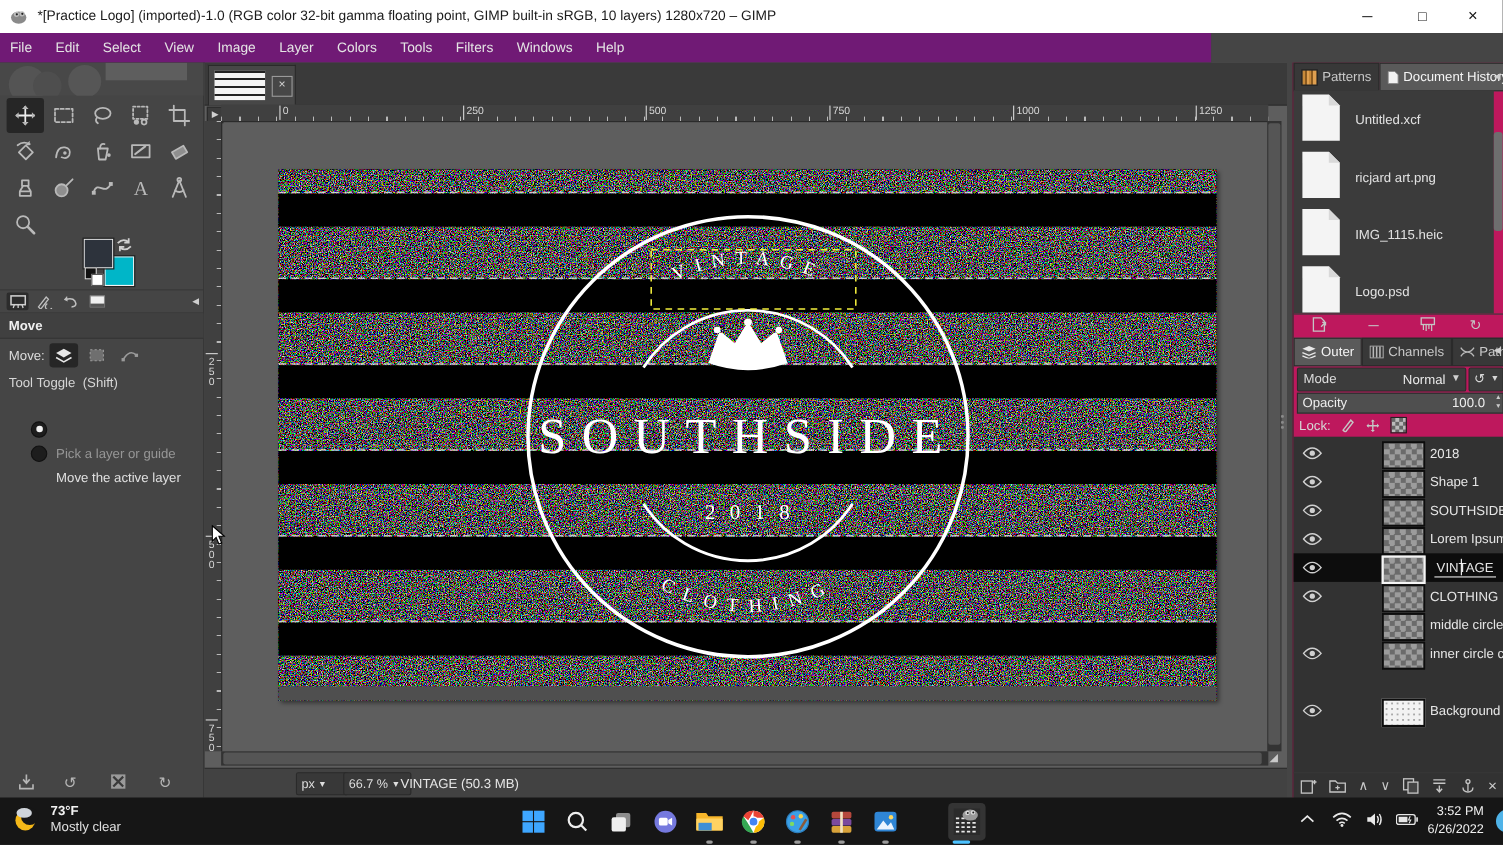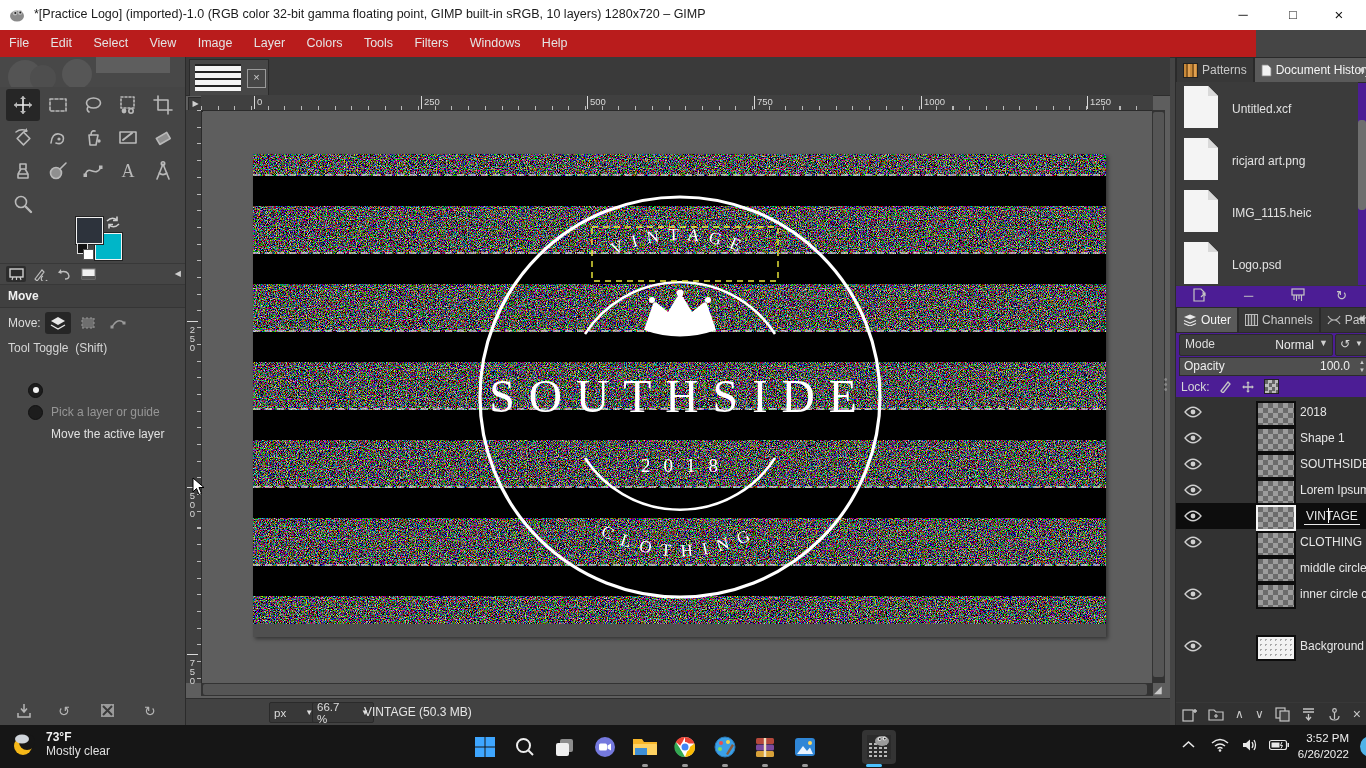--- a/index.html
+++ b/index.html
@@ -4,21 +4,21 @@
 <style>
   html,body{margin:0;padding:0;width:1366px;height:768px;overflow:hidden;
     font-family:"Liberation Sans","DejaVu Sans",sans-serif;font-size:12px;color:#dcdcdc;background:#454545;}
   .abs{position:absolute;}
   svg{display:block;}
   
   #titlebar{left:0;top:0;width:1366px;height:30px;background:#ffffff;color:#1b1b1b;}
   #titlebar .title{position:absolute;left:34px;top:7px;font-size:12.5px;white-space:nowrap;}
   .winbtn{position:absolute;top:0;width:46px;height:30px;text-align:center;line-height:30px;font-size:13px;color:#111;}
   
-  #menubar{left:0;top:30px;width:1256px;height:27px;background:#b91c1c;border-bottom:1px solid #2e2e2e;}
+  #menubar{left:0;top:30px;width:1101px;height:27px;background:#701a75;border-bottom:1px solid #2e2e2e;}
   .menuitem{display:inline-block;padding:6px 9px 0 9px;height:21px;color:#e4e4e4;font-size:12.5px;}
   
   #leftdock{left:0;top:57px;width:185px;height:668px;background:#454545;border-right:1px solid #2b2b2b;}
   #wilberhead{position:absolute;left:0;top:0;width:185px;height:30px;background:#484848;overflow:hidden;}
   #wilberhead .c1{position:absolute;left:8px;top:3px;width:34px;height:34px;border-radius:50%;background:#545454;}
   #wilberhead .c2{position:absolute;left:30px;top:8px;width:26px;height:26px;border-radius:50%;background:#4e4e4e;}
   #wilberhead .c3{position:absolute;left:62px;top:2px;width:30px;height:30px;border-radius:50%;background:#565656;}
   #wilberhead .bar{position:absolute;left:96px;top:0;width:74px;height:16px;background:#5e5e5e;}
   .tgrid{position:absolute;left:6px;top:32px;width:174px;}
   .tcell{position:absolute;width:34px;height:32px;display:flex;align-items:center;justify-content:center;border-radius:3px;}
@@ -66,25 +66,25 @@
   .rvlab{position:absolute;left:1px;font-size:9.5px;color:#d8d8d8;writing-mode:vertical-rl;text-orientation:upright;
      border-top:1px solid #d8d8d8;padding-top:2px;letter-spacing:-2px;}
   #canvasimg{position:absolute;left:67px;top:97px;width:853px;height:483px;background:#000;box-shadow:2px 2px 4px rgba(0,0,0,.45);}
   #vscroll{position:absolute;left:966px;top:53px;width:13px;height:573px;background:#333;}
   #vscroll .thumb{position:absolute;left:1px;top:2px;width:11px;height:565px;background:#555;border-radius:2px;}
   #hscroll{position:absolute;left:15px;top:626px;width:952px;height:13px;background:#333;}
   #hscroll .thumb{position:absolute;left:2px;top:1px;width:944px;height:11px;background:#555;border-radius:2px;}
   #resizegrip{position:absolute;left:968px;top:627px;color:#c9c9c9;font-size:10px;}
   #statusbar{position:absolute;left:0;top:641px;width:984px;height:27px;background:#424242;border-top:1px solid #2e2e2e;}
   .sbox{position:absolute;top:3px;height:19px;background:#383838;border:1px solid #2a2a2a;border-radius:2px;color:#dedede;
-     display:flex;align-items:center;padding:0 4px;gap:19px;font-size:11.5px;}
+     display:flex;align-items:center;padding:0 4px;gap:3px;font-size:11.5px;}
   #statusmsg{position:absolute;left:178px;top:6px;color:#e6e6e6;font-size:12px;}
   #splitgrip{position:absolute;left:978px;top:320px;color:#8a8a8a;font-size:10px;letter-spacing:0;line-height:5px;}
   
-  #rightdock{left:1175px;top:57px;width:191px;height:668px;background:#4c1d95;border-left:1px solid #2b2b2b;}
+  #rightdock{left:1175px;top:57px;width:191px;height:668px;background:#be185d;border-left:1px solid #2b2b2b;}
   .rtabs{position:absolute;left:0;top:0;width:180px;height:25px;display:flex;}
   .rtab{height:24px;display:flex;align-items:center;gap:4px;padding:0 6px;background:#383838;border:1px solid #2a2a2a;color:#c9c9c9;white-space:nowrap;}
   .rtab.active{background:#5a5a5a;color:#f5f5f5;}
   .tabarrow{position:absolute;right:1px;width:10px;text-align:center;color:#cfcfcf;font-size:8px;}
   #filelist{position:absolute;left:0;top:25px;width:182px;height:203px;background:#3b3b3b;}
   .fitem{position:absolute;left:6px;width:170px;height:50px;}
   .fitem .flabel{position:absolute;left:50px;top:18px;color:#e2e2e2;white-space:nowrap;}
   #filelist .sb{position:absolute;right:-8px;top:38px;width:8px;height:90px;background:#6e6e6e;border-radius:3px;}
   #dhfooter{position:absolute;left:0;top:228px;width:191px;height:22px;border-top:1px solid #383838;color:#c5c5c5;}
   #dhfooter span{position:absolute;top:2px;font-size:13px;}

